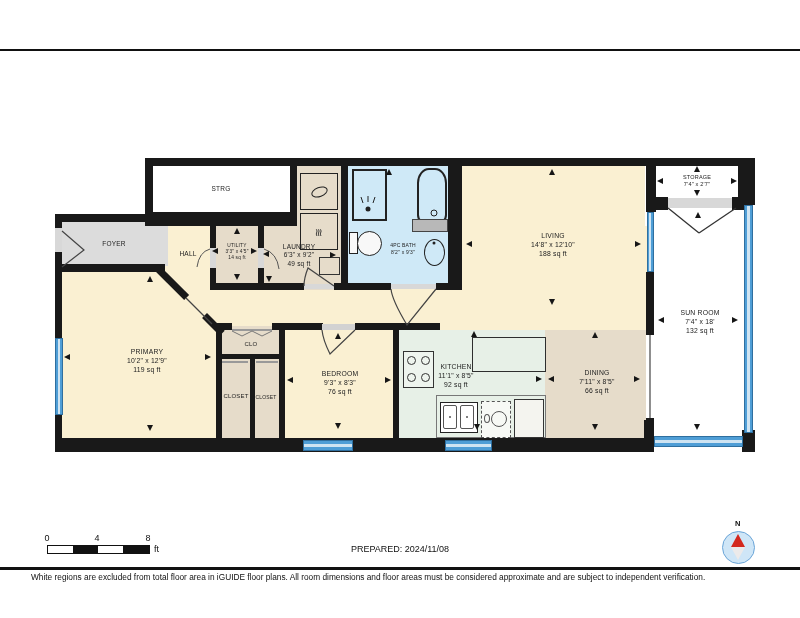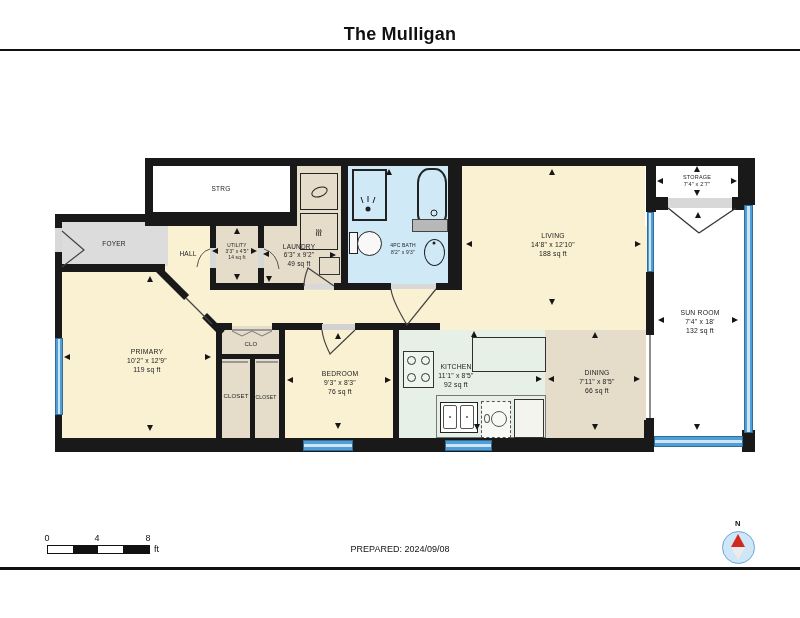--- a/index.html
+++ b/index.html
@@ -25,21 +25,20 @@
   .prepared{position:absolute;left:0;right:0;top:544px;text-align:center;font-size:9px;}
   .disclaimer{position:absolute;left:31px;top:572px;font-size:8.3px;color:#111;}
   .tick{position:absolute;top:0;transform:translateX(-50%);font-size:9px;}
   .seg{position:absolute;top:0;height:7px;}
 </style>
 </head>
 <body>
 
 <div class="page">
 
-  <div class="title">The Mulligan</div>
   <div class="rule" style="top:49px;height:2px;"></div>
 
   <div class="a" style="left:0;top:0;width:800px;height:618px;">
 
     <div class="fill" style="left:165px;top:226px;width:485px;height:104px;background:#faf0d2;"></div>
     <div class="fill" style="left:462px;top:166px;width:183px;height:164px;background:#faf0d2;"></div>
     <div class="fill" style="left:210px;top:226px;width:131px;height:64px;background:#e6dcca;"></div>
     <div class="fill" style="left:295px;top:166px;width:46px;height:60px;background:#e6dcca;"></div>
     <div class="fill" style="left:345px;top:166px;width:110px;height:122px;background:#cfe9f7;"></div>
     <div class="fill" style="left:282px;top:326px;width:116px;height:116px;background:#faf0d2;"></div>
@@ -272,24 +271,25 @@
     <span class="tick" style="left:101px;">8</span>
     <div class="a" style="left:0;top:12px;width:101px;height:7px;border:1px solid #111;">
       <div class="seg" style="left:0;width:25px;background:#fff;"></div>
       <div class="seg" style="left:25px;width:25px;background:#111;"></div>
       <div class="seg" style="left:50px;width:25px;background:#fff;"></div>
       <div class="seg" style="left:75px;width:26px;background:#111;"></div>
     </div>
     <span class="a" style="left:107px;top:11px;font-size:9px;">ft</span>
   </div>
 
-  <div class="prepared">PREPARED: 2024/09/08</div>
+  <div class="prepared">PREPARED: 2024/11/08</div>
 
   <div class="a" style="left:722px;top:519px;width:40px;height:48px;">
     <span class="a" style="left:13px;top:0;font-size:7.5px;font-weight:bold;">N</span>
     <div class="a" style="left:0;top:12px;width:33px;height:33px;border-radius:50%;background:#cfe6f7;border:1.5px solid #6aa5d8;box-sizing:border-box;">
       <div class="a" style="left:8px;top:2px;width:0;height:0;border-left:7px solid transparent;border-right:7px solid transparent;border-bottom:13px solid #d3281e;"></div>
       <div class="a" style="left:8px;top:15px;width:0;height:0;border-left:7px solid transparent;border-right:7px solid transparent;border-top:13px solid #eceaea;"></div>
     </div>
   </div>
 
   <div class="rule" style="top:567px;height:3px;"></div>
+  <div class="disclaimer">White regions are excluded from total floor area in iGUIDE floor plans. All room dimensions and floor areas must be considered approximate and are subject to independent verification.</div>
 </div>
 
 </body></html>

